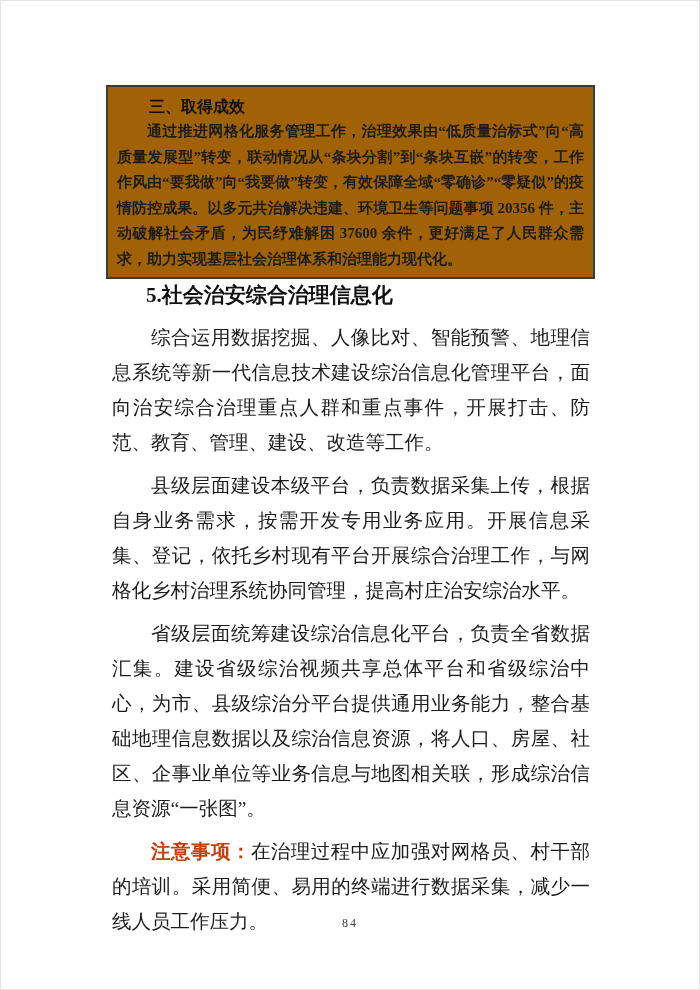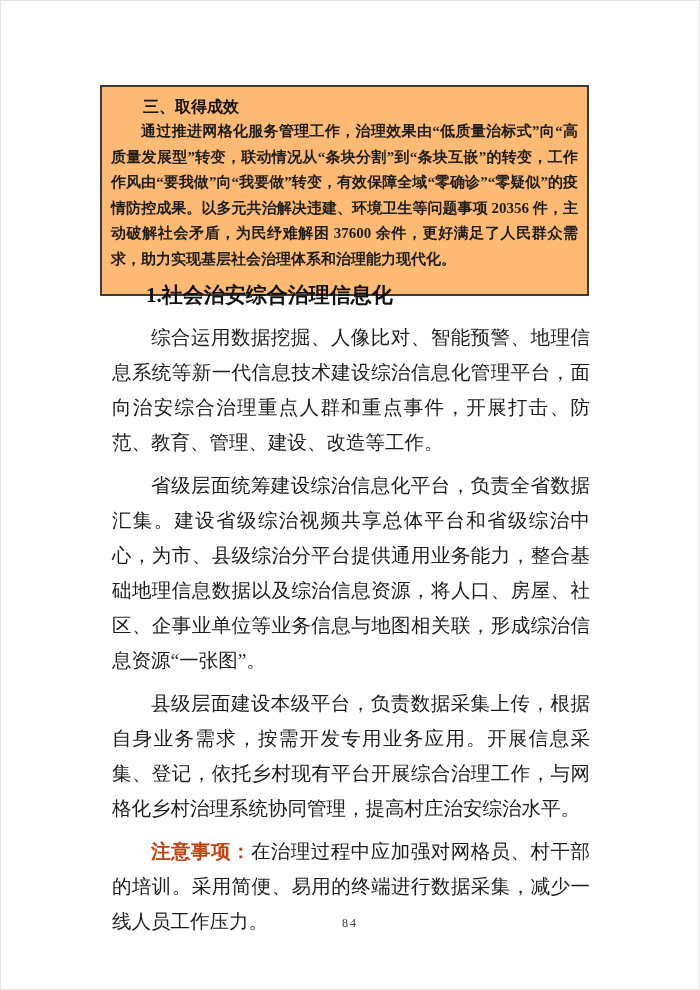--- a/index.html
+++ b/index.html
@@ -13,27 +13,27 @@
     height: 990px;
     background: #ffffff;
     box-sizing: border-box;
     border: 1px solid #e4e4e4;
     font-family: "Liberation Serif", "DejaVu Serif", serif;
     color: #1c1c1c;
     overflow: hidden;
   }
   .summary-box {
     position: absolute;
-    left: 99px;
+    left: 105px;
     top: 84px;
     width: 489px;
     box-sizing: border-box;
     border: 2px solid #3b3b3b;
-    padding: 7px 9px 22px 9px;
-    background: #fdba74;
+    padding: 7px 9px 5px 9px;
+    background: #a16207;
   }
   .box-heading {
     font-size: 16px;
     font-weight: bold;
     line-height: 25px;
     text-indent: 2em;
     color: #111111;
   }
   .box-body {
     margin: 0;
@@ -89,26 +89,26 @@
 <body>
 
 <div class="page">
 
   <div class="summary-box">
     <div class="box-heading">三、取得成效</div>
     <p class="box-body">通过推进网格化服务管理工作，治理效果由“低质量治标式”向“高质量发展型”转变，联动情况从“条块分割”到“条块互嵌”的转变，工作作风由“要我做”向“我要做”转变，有效保障全域“零确诊”“零疑似”的疫情防控成果。以多元共治解决违建、环境卫生等问题事项 20356 件，主动破解社会矛盾，为民纾难解困 37600 余件，更好满足了人民群众需求，助力实现基层社会治理体系和治理能力现代化。</p>
   </div>
 
   <div class="content">
-    <h2 class="section-heading">1.社会治安综合治理信息化</h2>
+    <h2 class="section-heading">5.社会治安综合治理信息化</h2>
 
     <p class="para">综合运用数据挖掘、人像比对、智能预警、地理信息系统等新一代信息技术建设综治信息化管理平台，面向治安综合治理重点人群和重点事件，开展打击、防范、教育、管理、建设、改造等工作。</p>
 
+    <p class="para">县级层面建设本级平台，负责数据采集上传，根据自身业务需求，按需开发专用业务应用。开展信息采集、登记，依托乡村现有平台开展综合治理工作，与网格化乡村治理系统协同管理，提高村庄治安综治水平。</p>
+
     <p class="para">省级层面统筹建设综治信息化平台，负责全省数据汇集。建设省级综治视频共享总体平台和省级综治中心，为市、县级综治分平台提供通用业务能力，整合基础地理信息数据以及综治信息资源，将人口、房屋、社区、企事业单位等业务信息与地图相关联，形成综治信息资源“一张图”。</p>
-
-    <p class="para">县级层面建设本级平台，负责数据采集上传，根据自身业务需求，按需开发专用业务应用。开展信息采集、登记，依托乡村现有平台开展综合治理工作，与网格化乡村治理系统协同管理，提高村庄治安综治水平。</p>
 
     <p class="para"><span class="note-label">注意事项：</span><span>在治理过程中应加强对网格员、村干部的培训。采用简便、易用的终端进行数据采集，减少一线人员工作压力。</span></p>
   </div>
 
   <div class="page-number">84</div>
 
 </div>
 
 </body></html>

